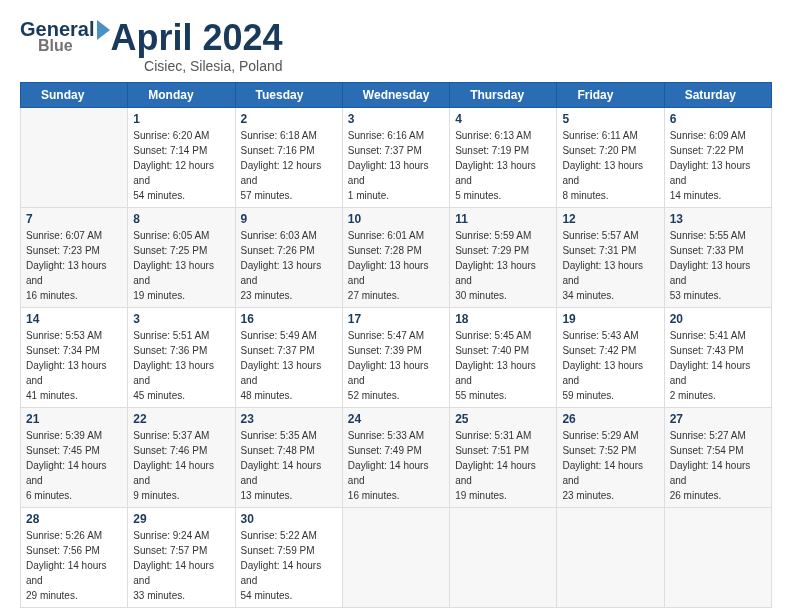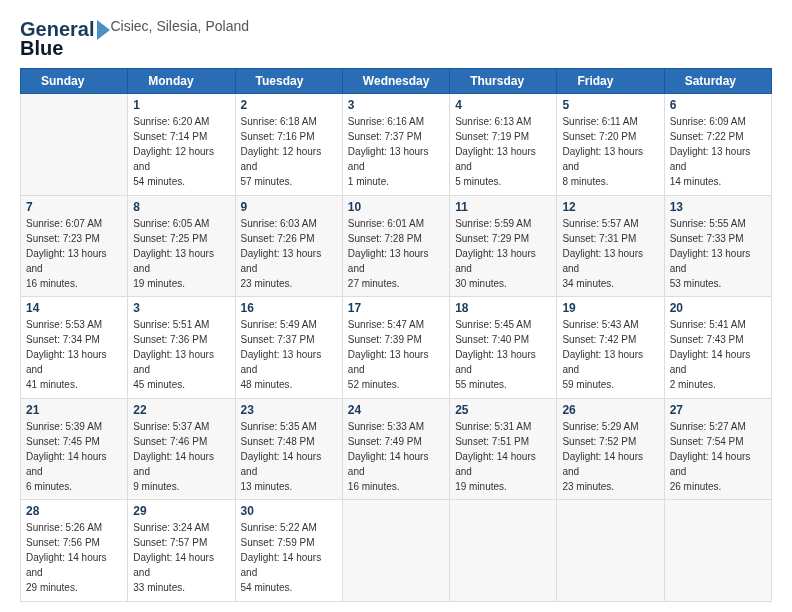--- a/index.html
+++ b/index.html
@@ -89,23 +89,24 @@
 </head>
 <body>
 
 <div class="page">
   <div class="header">
     <div class="logo">
       <div style="display:flex; align-items:center;">
         <span style="font-size:20px; font-weight:bold; color:#1a3a5c;">General</span>
         <span style="display:inline-block; width:0; height:0; border-top:10px solid transparent; border-bottom:10px solid transparent; border-left:13px solid #4a90c4; margin-left:3px;"></span>
       </div>
-      <span style="font-size:20px; font-weight:bold; color:#0f172a; margin-top:-4px;">Blue</span>
+      <span style="font-size:16px; font-weight:bold; color:#737373; margin-top:-4px;margin-left:18px;">Blue</span>
     </div>
     <div class="title-section">
+      <div class="month-title">April 2024</div>
       <div class="subtitle">Cisiec, Silesia, Poland</div>
     </div>
   </div>
 
   <table class="calendar">
     <thead>
       <tr>
         <th>Sunday</th>
         <th>Monday</th>
         <th>Tuesday</th>
@@ -374,21 +375,21 @@
             <div class="day-info">
               <div>Sunrise: 5:26 AM</div>
               <div>Sunset: 7:56 PM</div>
               <div>Daylight: 14 hours and</div>
               <div>29 minutes.</div>
             </div>
           </td>
           <td>
             <span class="day-num">29</span>
             <div class="day-info">
-              <div>Sunrise: 3:24 AM</div>
+              <div>Sunrise: 9:24 AM</div>
               <div>Sunset: 7:57 PM</div>
               <div>Daylight: 14 hours and</div>
               <div>33 minutes.</div>
             </div>
           </td>
           <td>
             <span class="day-num">30</span>
             <div class="day-info">
               <div>Sunrise: 5:22 AM</div>
               <div>Sunset: 7:59 PM</div>

